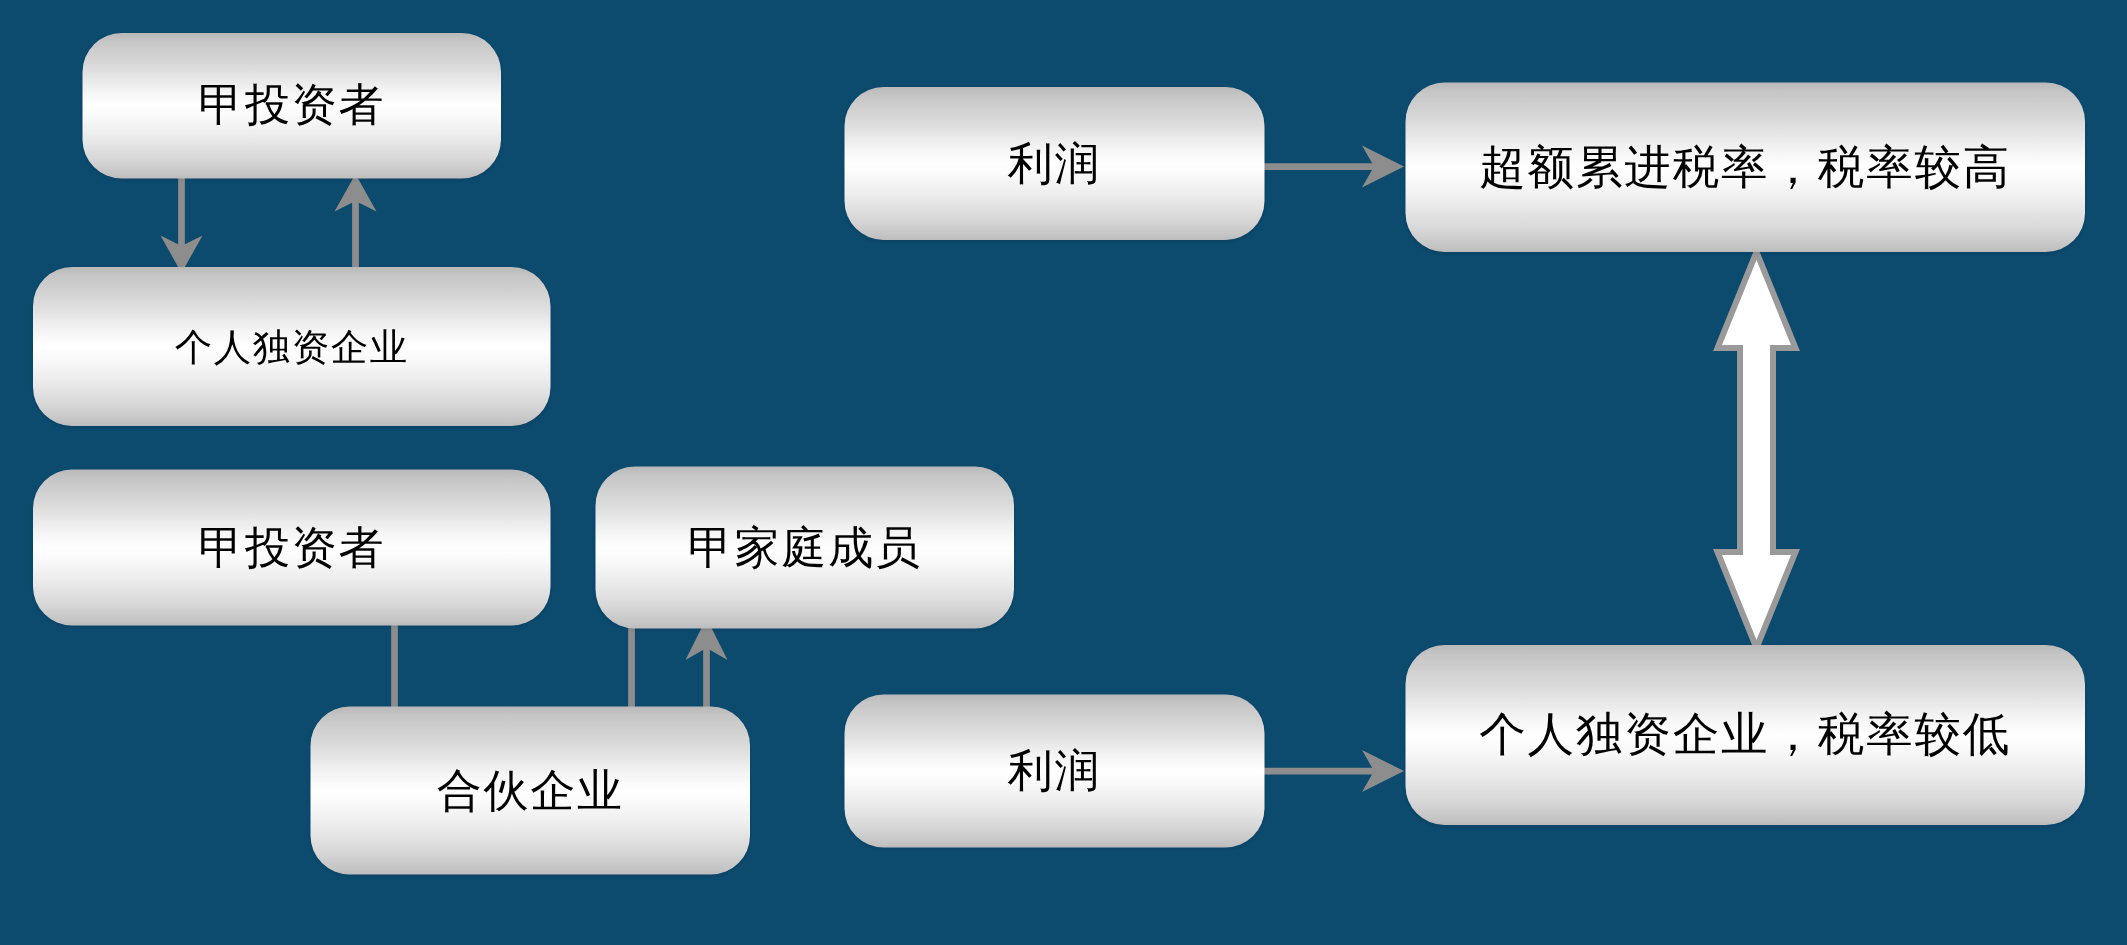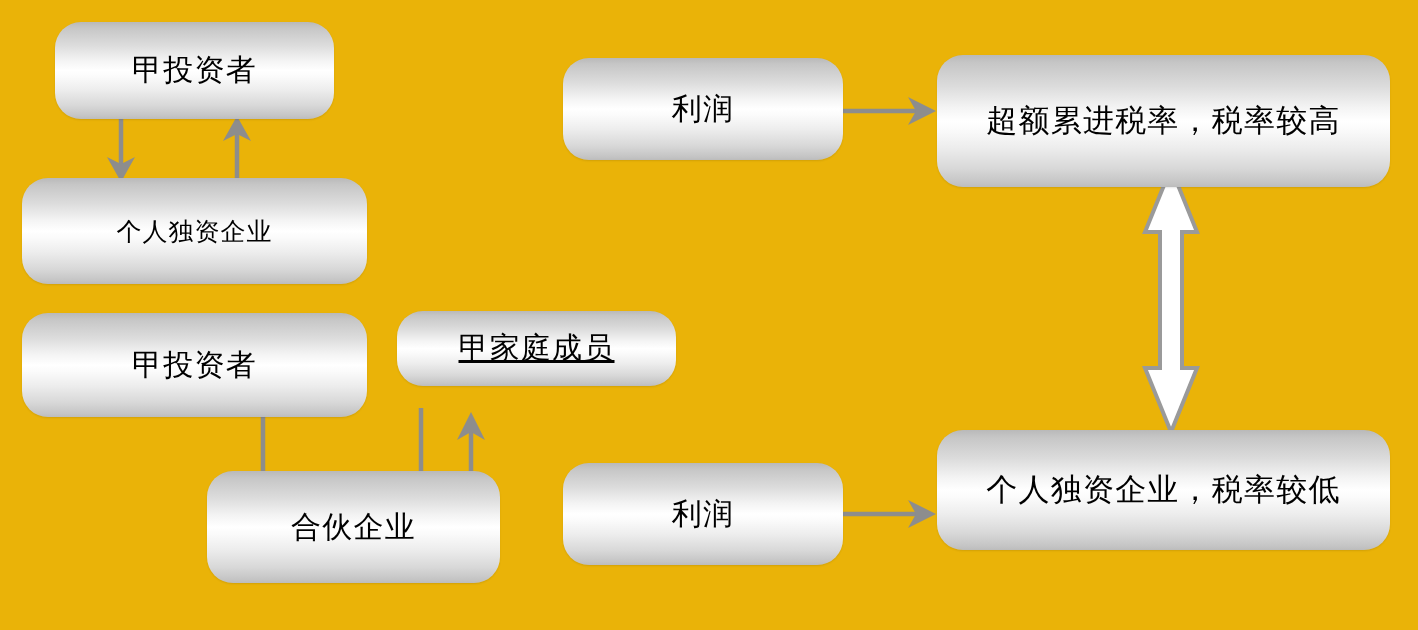--- a/index.html
+++ b/index.html
@@ -5,21 +5,21 @@
 <style>
   html, body {
     margin: 0;
     padding: 0;
     background: #ffffff;
   }
   #canvas {
     position: relative;
     width: 1418px;
     height: 630px;
-    background: #eab308;
+    background: #0c4a6e;
     overflow: hidden;
     font-family: "DejaVu Serif", "Liberation Serif", serif;
   }
 
   
   .node {
     position: absolute;
     box-sizing: border-box;
     display: flex;
     align-items: center;
@@ -80,33 +80,33 @@
   </div>
 
   <div class="node" style="left:22px; top:178px; width:345px; height:106px; font-size:25px;">
     <span>个人独资企业</span>
   </div>
 
   <div class="node" style="left:22px; top:313px; width:345px; height:104px; font-size:30px;">
     <span>甲投资者</span>
   </div>
 
-  <div class="node" style="left:397px; top:311px; width:279px; height:75px; font-size:30px;text-decoration:underline;">
+  <div class="node" style="left:397px; top:311px; width:279px; height:108px; font-size:30px;">
     <span>甲家庭成员</span>
   </div>
 
   <div class="node" style="left:207px; top:471px; width:293px; height:112px; font-size:30px;">
     <span>合伙企业</span>
   </div>
 
   <div class="node" style="left:563px; top:58px; width:280px; height:102px; font-size:30px;">
     <span>利润</span>
   </div>
 
-  <div class="node" style="left:937px; top:55px; width:453px; height:132px; font-size:31px;">
+  <div class="node" style="left:937px; top:55px; width:453px; height:113px; font-size:31px;">
     <span>超额累进税率，税率较高</span>
   </div>
 
   <div class="node" style="left:563px; top:463px; width:280px; height:102px; font-size:30px;">
     <span>利润</span>
   </div>
 
   <div class="node" style="left:937px; top:430px; width:453px; height:120px; font-size:31px;">
     <span>个人独资企业，税率较低</span>
   </div>

